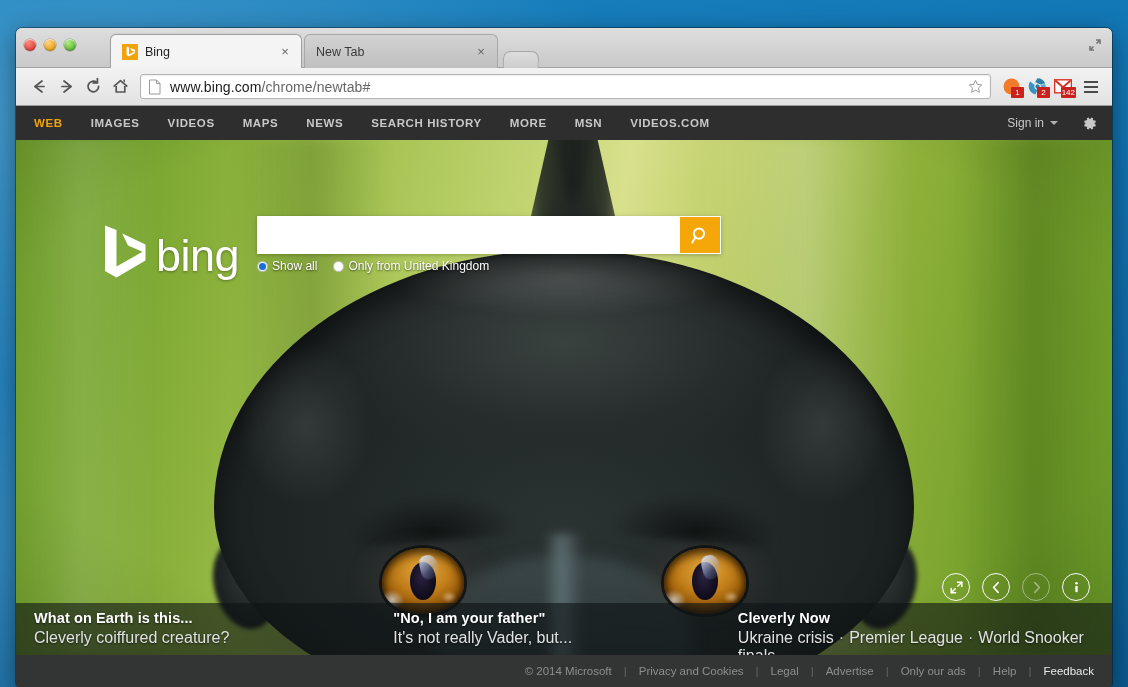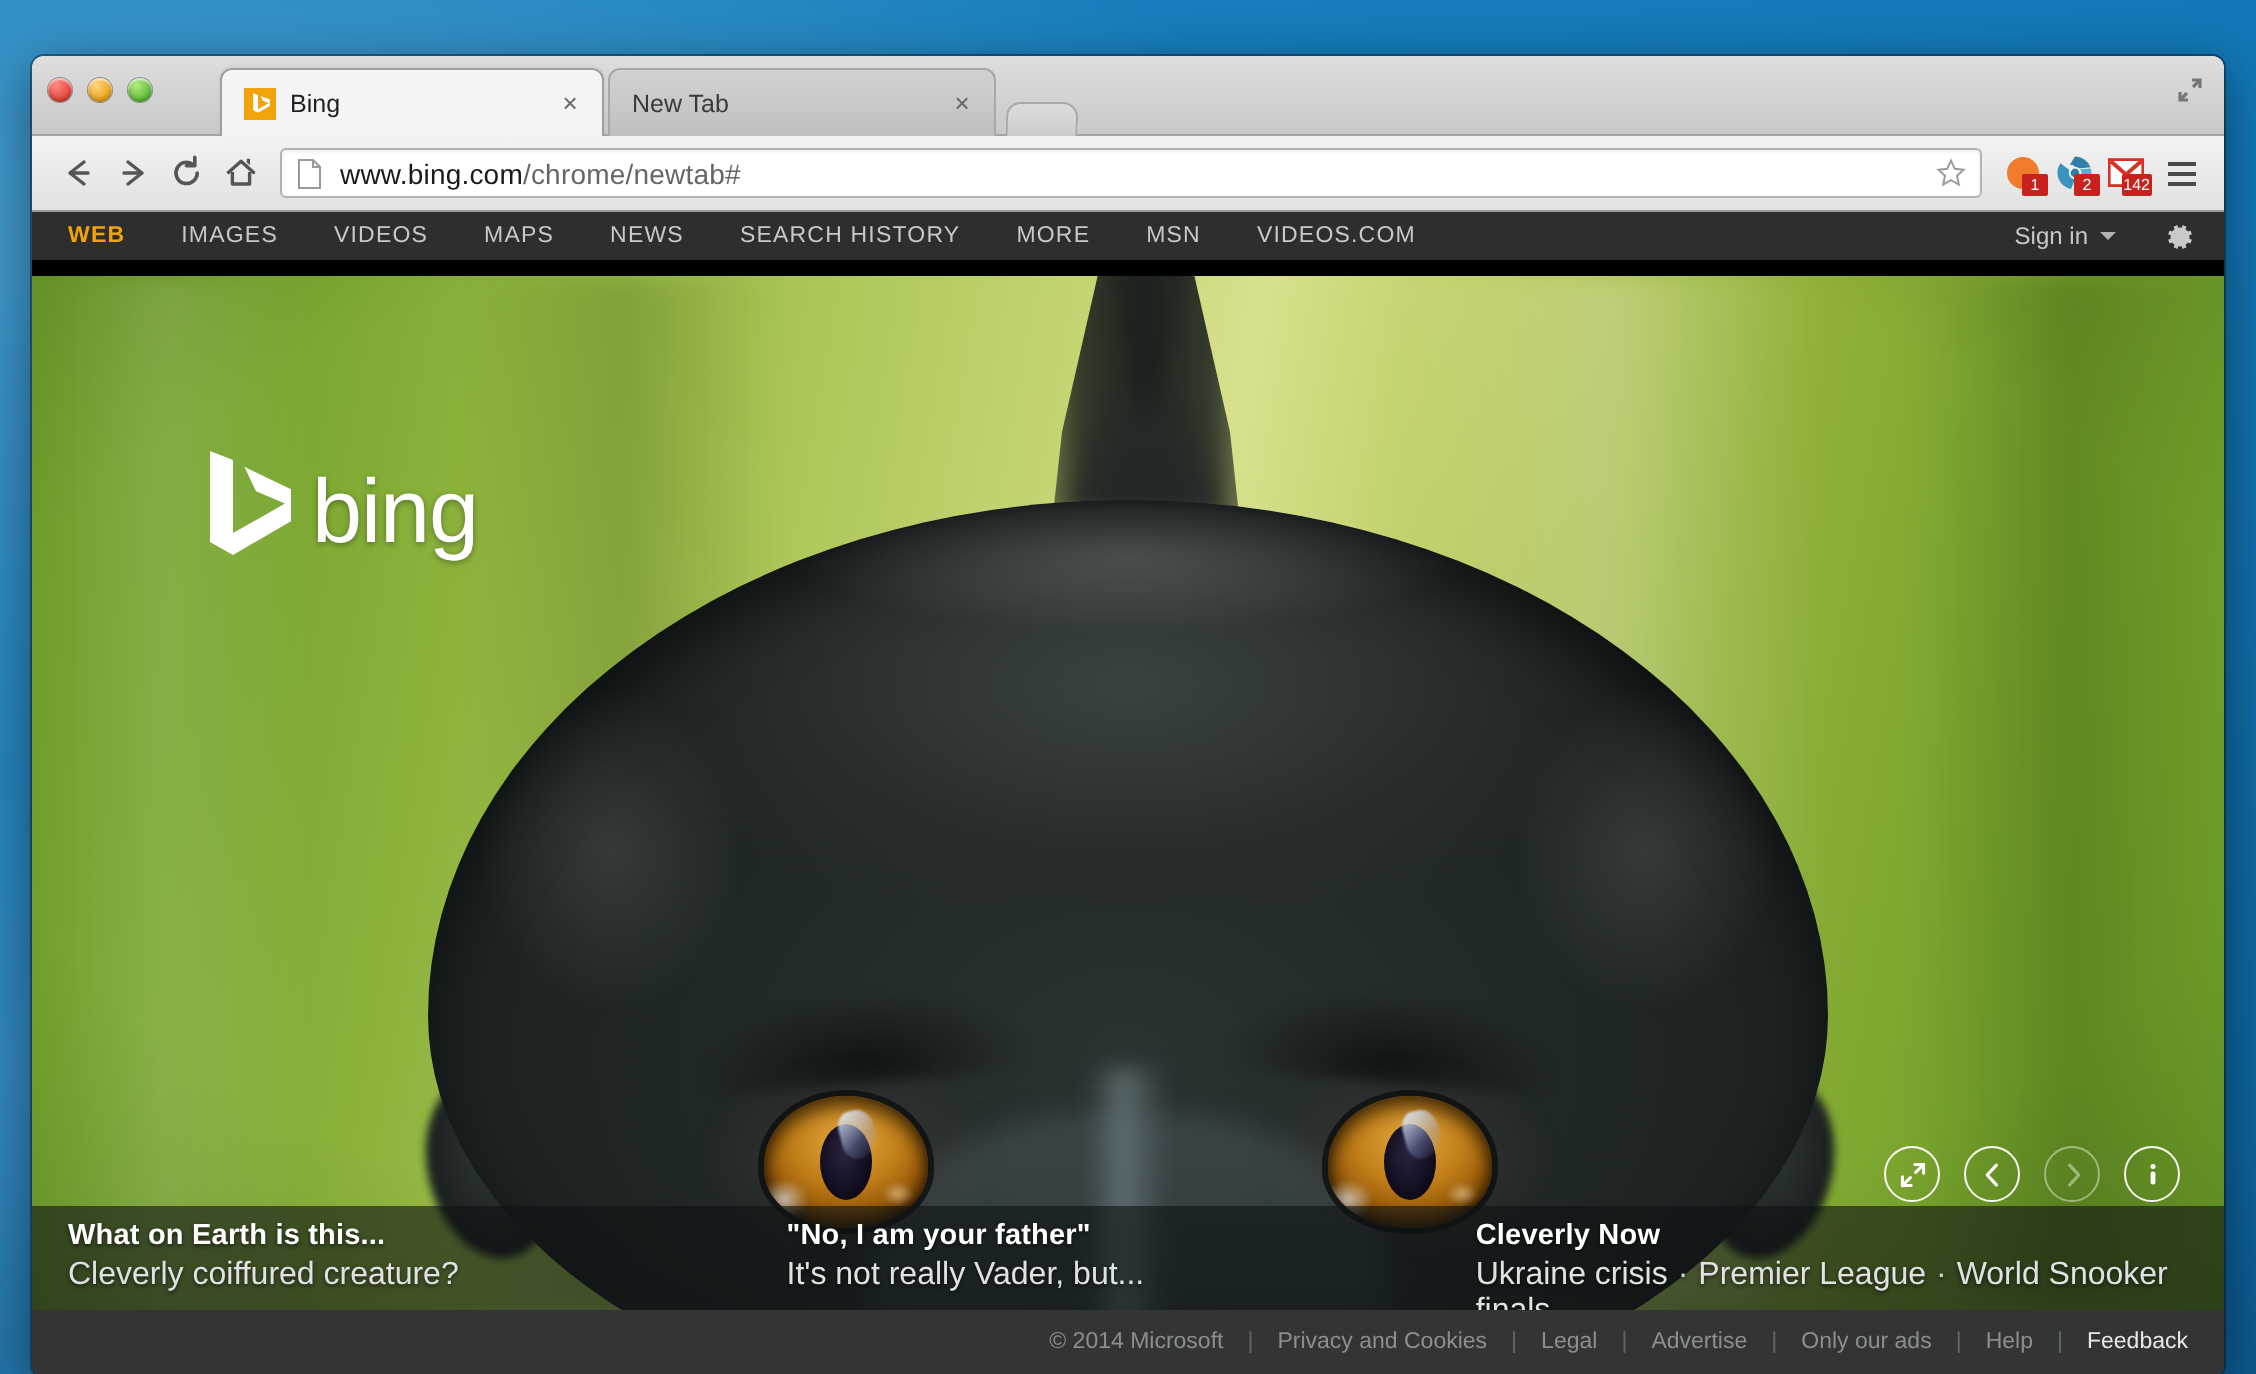--- a/index.html
+++ b/index.html
@@ -172,35 +172,36 @@
   #viewport {
     flex: 1 1 auto;
     position: relative;
     background: #000;
     overflow: hidden;
   }
 
   
   #bing-topnav {
     position: absolute; left: 0; top: 0; right: 0;
-    height: 24px;
+    height: 34px;
     background: #2e2e2e;
     display: flex; align-items: center;
     padding: 0 10px 0 18px;
     z-index: 20;
     font-size: 11.5px;
   }
   #bing-topnav-links { display: flex; align-items: center; }
   .topnav-link {
     color: #c8c8c8;
     text-decoration: none;
     padding: 0 14px;
     letter-spacing: .6px;
     cursor: pointer;
     white-space: nowrap;
+    font-weight: bold;
   }
   .topnav-link:first-child { padding-left: 0; }
   .topnav-link.active { color: #f0a30a; font-weight: bold; }
   #bing-topnav-right {
     margin-left: auto;
     display: flex; align-items: center; gap: 4px;
   }
   #signin-link {
     color: #c8c8c8; font-size: 12px; cursor: pointer;
     display: flex; align-items: center; gap: 6px;
@@ -674,20 +675,42 @@
       <div id="bing-search-area">
         <div id="bing-logo">
           <span>
             <svg width="46" height="58" viewBox="0 0 46 58" aria-hidden="true">
               <path fill="#ffffff" d="M3 1.5 L14.5 6.0 L14.5 42.5 L40.5 27.8 L26.0 21.6 L20.2 9.4 L43.5 20.6 L43.5 36.6 L14.5 53.5 L3 47.0 Z"></path>
             </svg>
           </span>
           <span id="bing-wordmark">bing</span>
         </div>
 
+        <div id="search-col">
+          <div id="search-wrap">
+            <input id="search-input" type="text" value="" placeholder="" style="">
+            <button id="search-button">
+              <svg width="19" height="19" viewBox="0 0 19 19" aria-hidden="true">
+                <circle cx="8" cy="7.6" r="5.1" fill="none" stroke="#ffffff" stroke-width="1.9"></circle>
+                <path d="M4.3 11.6 L1.2 16.6" stroke="#ffffff" stroke-width="1.9" stroke-linecap="round"></path>
+              </svg>
+            </button>
+          </div>
+
+          <div id="scope-row">
+            <div class="scope-option">
+              <span class="radio checked"></span>
+              <span>Show all</span>
+            </div>
+            <div class="scope-option">
+              <span class="radio"></span>
+              <span>Only from United Kingdom</span>
+            </div>
+          </div>
+        </div>
       </div>
 
       <div id="hero-controls">
         <div class="hero-ctl">
           <svg width="15" height="15" viewBox="0 0 15 15" aria-hidden="true">
             <path d="M8.4 2.2 L12.8 2.2 L12.8 6.6" stroke="currentColor" stroke-width="1.5" fill="none" stroke-linecap="round" stroke-linejoin="round"></path>
             <path d="M12.8 2.2 L8.8 6.2" stroke="currentColor" stroke-width="1.5" stroke-linecap="round"></path>
             <path d="M6.6 12.8 L2.2 12.8 L2.2 8.4" stroke="currentColor" stroke-width="1.5" fill="none" stroke-linecap="round" stroke-linejoin="round"></path>
             <path d="M2.2 12.8 L6.2 8.8" stroke="currentColor" stroke-width="1.5" stroke-linecap="round"></path>
           </svg>

